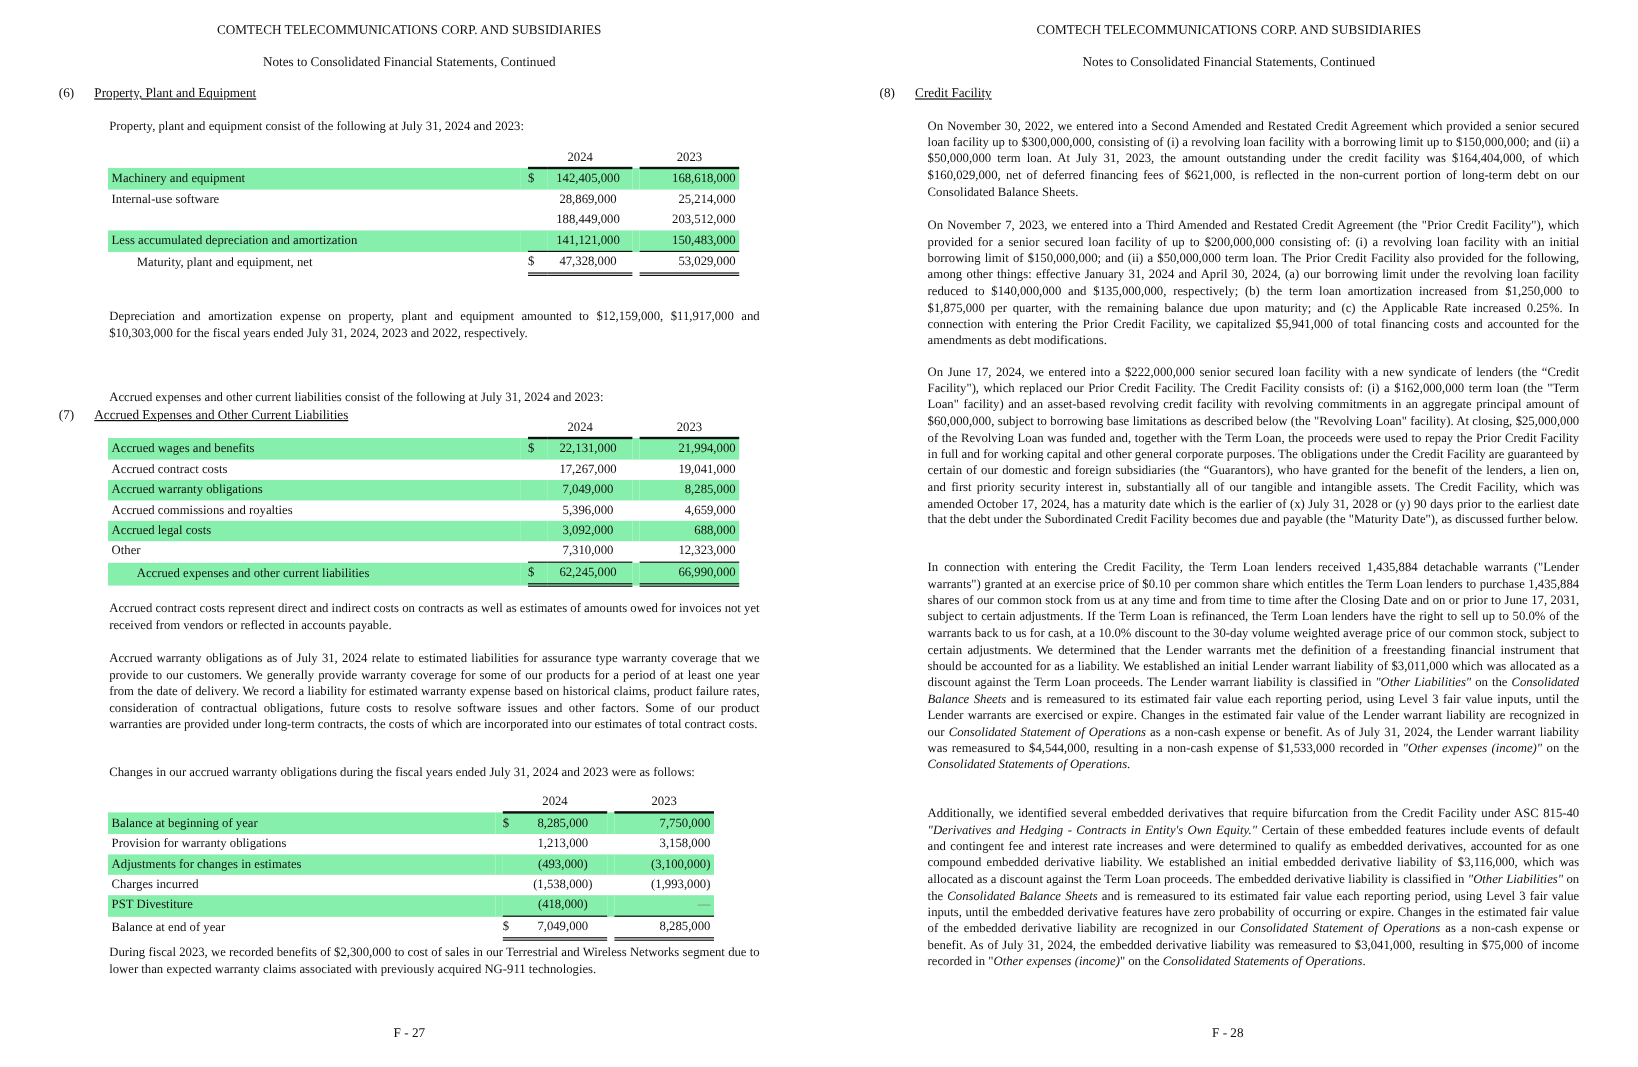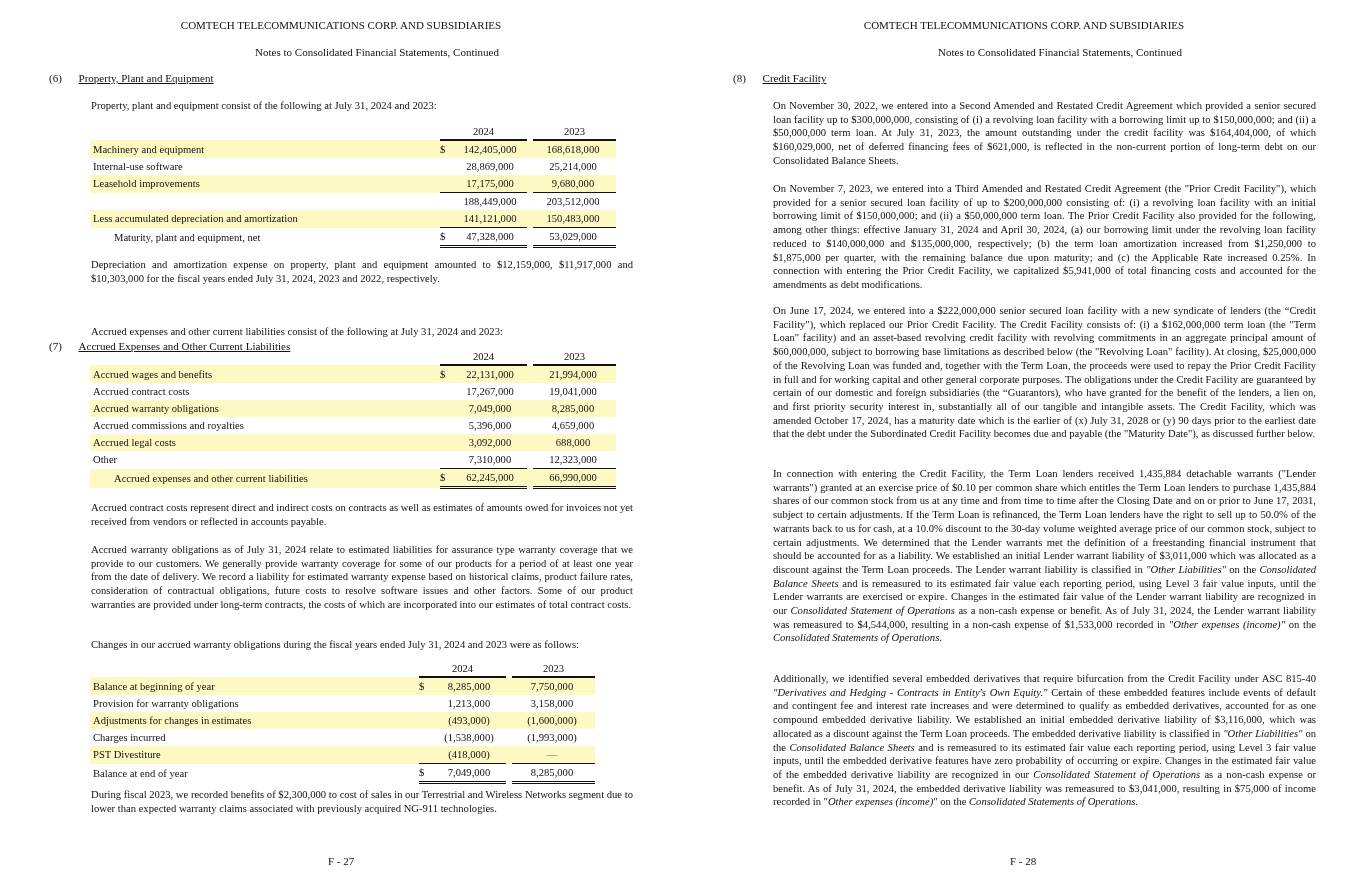--- a/index.html
+++ b/index.html
@@ -5,35 +5,35 @@
   html, body { margin: 0; padding: 0; background: #ffffff; }
   body {
     width: 1365px; height: 889px; position: relative; overflow: hidden;
     font-family: "Liberation Serif", serif; color: #111; font-size: 10.6px;
   }
   .page { position: absolute; top: 0; height: 889px; }
   #left-page { left: 0; width: 682px; }
   #right-page { left: 683px; width: 682px; }
   .hdr { position: absolute; left: 0; width: 100%; text-align: center; font-size: 11px; }
   .hdr1 { top: 19px; }
-  .hdr2 { top: 46px; padding-left: 36px; }
+  .hdr2 { top: 46px; }
   .sec { position: absolute; font-size: 11px; }
   .sec u { text-decoration: underline; padding-left: 14px; }
   .para { position: absolute; text-align: justify; line-height: 13.7px; font-size: 10.6px; }
   .intro { position: absolute; font-size: 10.6px; }
   .footer { position: absolute; top: 855px; font-size: 11px; }
   table.fin { position: absolute; border-collapse: collapse; font-size: 10.6px; }
   table.fin td { padding: 0; height: 17px; vertical-align: middle; }
-  table.fin tr.shade td.c { background: #fef9c3; }
+  table.fin tr.shade td.c { background: #86efac; }
   td.lbl { width: 320px; padding-left: 3px !important; }
   td.lbl.ind { padding-left: 24px !important; }
   td.gap { width: 6px; }
   td.dol { width: 16px; text-align: left; }
   td.v1 { width: 68px; text-align: center; padding-right: 3px !important; }
-  td.v2 { width: 80px; text-align: center; padding-right: 3px !important; }
+  td.v2 { width: 80px; text-align: right; padding-right: 3px !important; }
   th.yr { font-weight: normal; text-align: center; border-bottom: 2.5px solid #111; height: 15px; padding: 0; }
   .ul td.num { border-bottom: 1px solid #111; }
   .dul td.num { border-bottom: 3px double #111; }
   i { font-style: italic; }
 </style>
 </head>
 <body>
 
 <div class="page" id="left-page">
   <div class="hdr hdr1">COMTECH TELECOMMUNICATIONS CORP. AND SUBSIDIARIES</div>
@@ -63,28 +63,20 @@
       <td class="c v2">168,618,000</td>
     </tr>
     <tr>
       <td class="c lbl">Internal-use software</td>
           <td class="c gap"></td>
       <td class="c dol"></td>
       <td class="c v1">28,869,000</td>
           <td class="c gap"></td>
       <td class="c v2">25,214,000</td>
     </tr>
-    <tr class="shade ul">
-      <td class="c lbl">Leasehold improvements</td>
-          <td class="c gap"></td>
-      <td class="c dol num"></td>
-      <td class="c v1 num">17,175,000</td>
-          <td class="c gap"></td>
-      <td class="c v2 num">9,680,000</td>
-    </tr>
     <tr>
       <td class="c lbl"></td>
           <td class="c gap"></td>
       <td class="c dol"></td>
       <td class="c v1">188,449,000</td>
           <td class="c gap"></td>
       <td class="c v2">203,512,000</td>
     </tr>
     <tr class="shade ul">
       <td class="c lbl">Less accumulated depreciation and amortization</td>
@@ -209,21 +201,21 @@
       <td class="c v1">1,213,000</td>
           <td class="c gap"></td>
       <td class="c v2">3,158,000</td>
     </tr>
     <tr class="shade">
       <td class="c lbl">Adjustments for changes in estimates</td>
           <td class="c gap"></td>
       <td class="c dol"></td>
       <td class="c v1">(493,000)</td>
           <td class="c gap"></td>
-      <td class="c v2">(1,600,000)</td>
+      <td class="c v2">(3,100,000)</td>
     </tr>
     <tr>
       <td class="c lbl">Charges incurred</td>
           <td class="c gap"></td>
       <td class="c dol"></td>
       <td class="c v1">(1,538,000)</td>
           <td class="c gap"></td>
       <td class="c v2">(1,993,000)</td>
     </tr>
     <tr class="shade ul">

